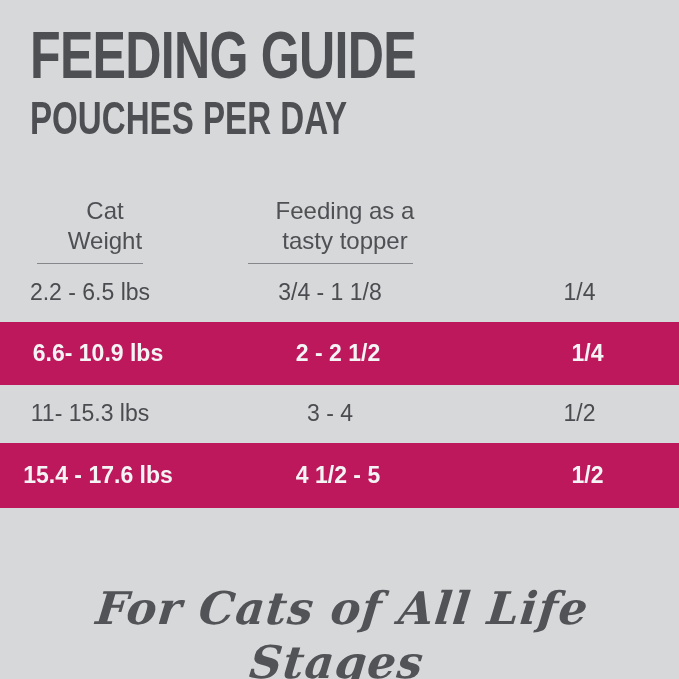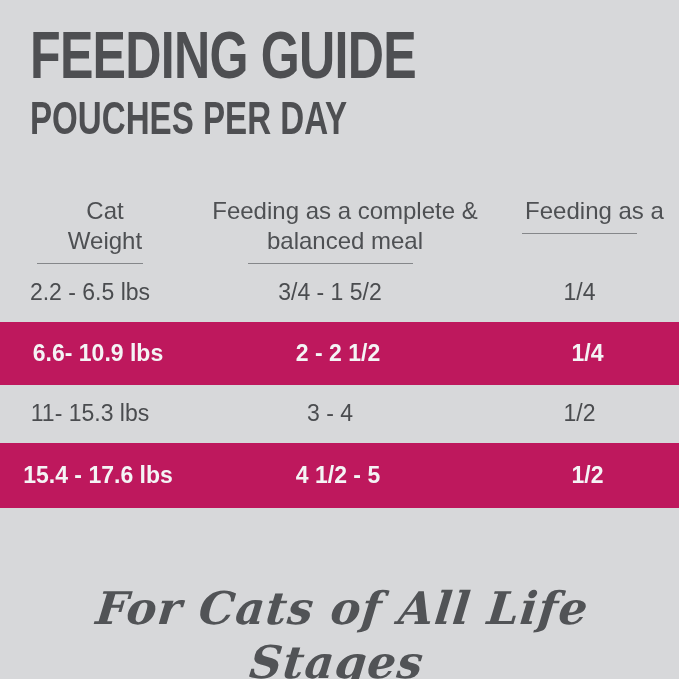--- a/index.html
+++ b/index.html
@@ -86,33 +86,29 @@
   <div class="title">FEEDING GUIDE</div>
   <div class="subtitle">POUCHES PER DAY</div>
 
   <div class="thead">
     <div class="th">
       <span class="line">Cat</span>
       <span class="line">Weight</span>
       <div class="underline"></div>
     </div>
     <div class="th">
-      <span class="line">Feeding as a complete &amp;</span>
-      <span class="line">balanced meal</span>
-      <div class="underline"></div>
-    </div>
-    <div class="th">
       <span class="line">Feeding as a</span>
+      <span class="line">tasty topper</span>
       <div class="underline"></div>
     </div>
   </div>
 
   <div class="row plain row-1">
     <div class="cell">2.2 - 6.5 lbs</div>
-    <div class="cell">3/4 - 1 5/2</div>
+    <div class="cell">3/4 - 1 1/8</div>
     <div class="cell">1/4</div>
   </div>
 
   <div class="row highlight row-2">
     <div class="cell">6.6- 10.9 lbs</div>
     <div class="cell">2 - 2 1/2</div>
     <div class="cell">1/4</div>
   </div>
 
   <div class="row plain row-3">

